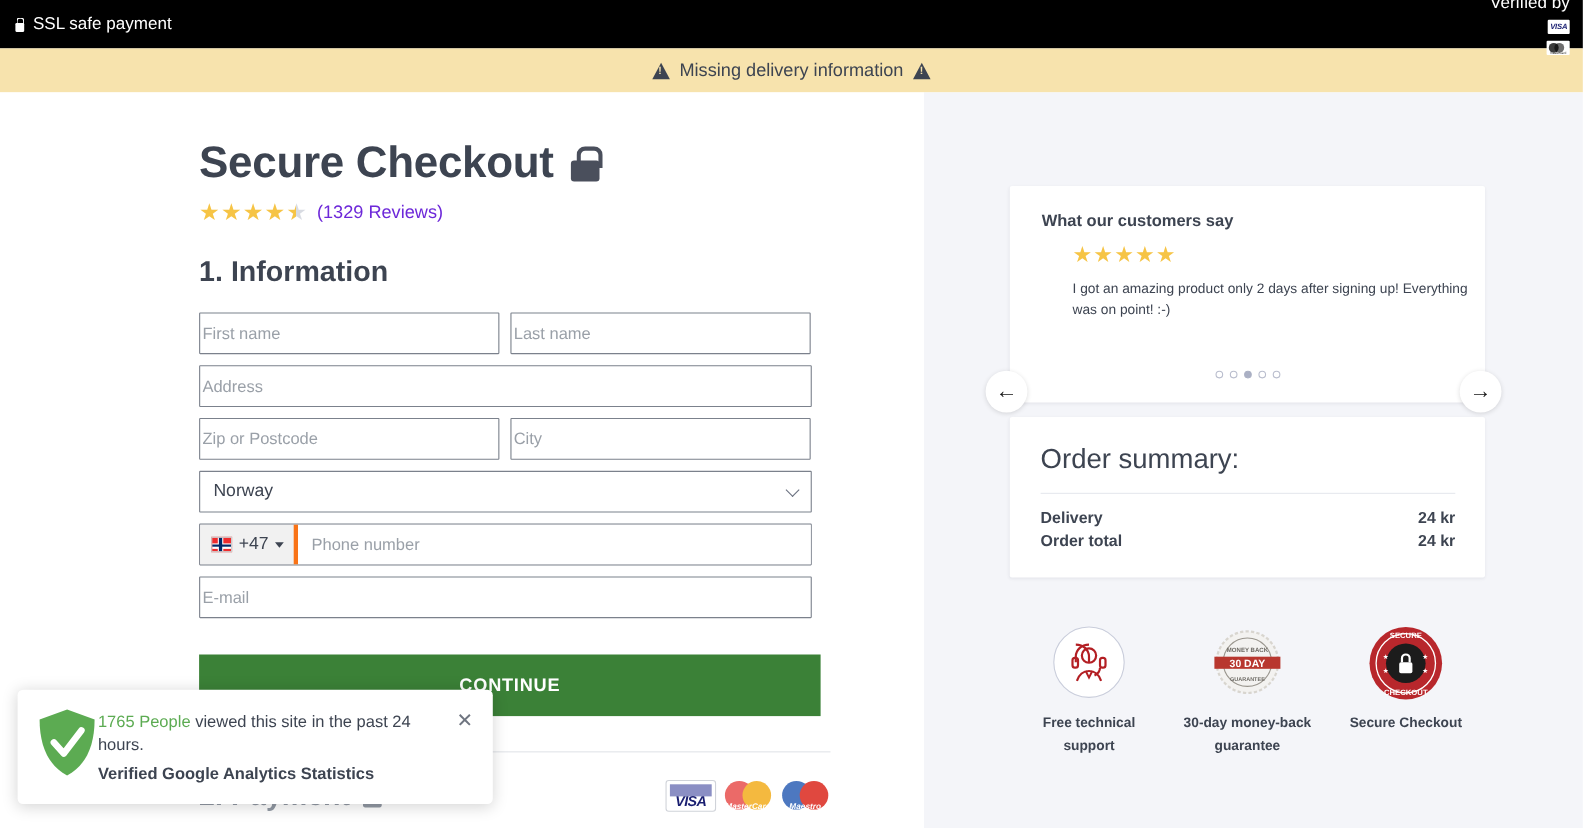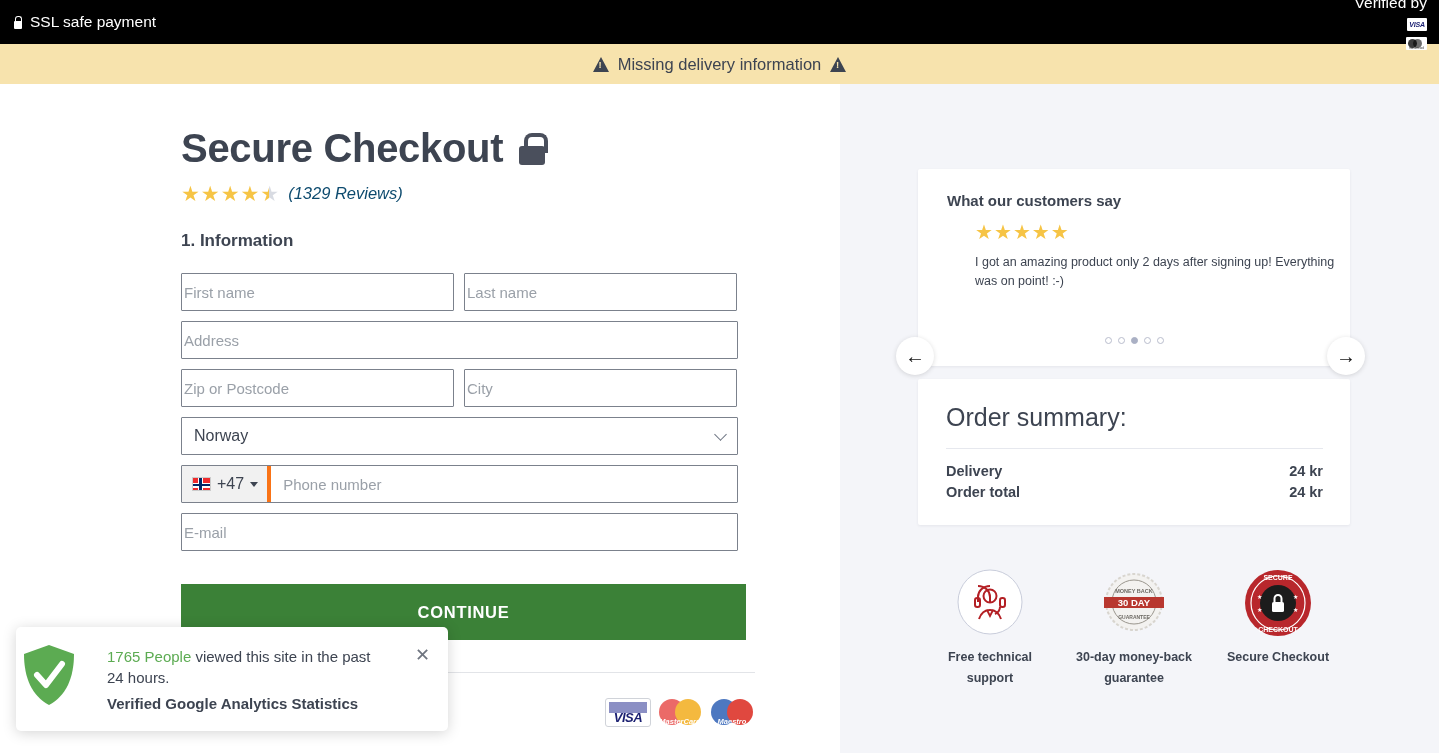--- a/index.html
+++ b/index.html
@@ -86,24 +86,24 @@
     border:4.5px solid #4a4f5c; border-bottom:none; border-radius:8px 8px 0 0;
   }
 
   .rating-row { display:flex; align-items:center; gap:9px; margin-top:12px; }
   .stars { display:flex; gap:1px; font-size:20px; line-height:1; color:#f5c council; }
   .star { color:#f6c445; font-size:21px; line-height:1; }
   .star.half {
     background:linear-gradient(90deg,#f6c445 50%,#d8dbe2 50%);
     -webkit-background-clip:text; background-clip:text; color:transparent;
   }
-  .reviews-text { font-size:16.5px; color:#0c4a6e;font-style:italic; }
+  .reviews-text { font-size:16.5px; color:#6d28d9; }
 
   .section-title {
-    font-size:17px; font-weight:bold; color:#3d4451;
+    font-size:26px; font-weight:bold; color:#3d4451;
     margin:27px 0 0 0;
   }
 
   .form { margin-top:22px; width:557px; }
   .row { display:flex; gap:10px; margin-bottom:10px; }
   .field {
     height:38px; border:1px solid #7b818c; background:#fff;
     font-size:15px; color:#3d4451; padding:0 2px;
     font-family:"Liberation Sans", sans-serif; width:100%;
     outline:none; border-radius:1px;
@@ -206,21 +206,21 @@
   .card-mc .cap, .card-maestro .cap {
     position:absolute; bottom:1px; left:0; right:0; text-align:center;
     font-size:7.5px; font-weight:bold; font-style:italic; color:#fff; z-index:3;
   }
 
   
   .toast {
     position:absolute; left:16px; bottom:35px; width:432px;
     background:#fff; border-radius:5px;
     box-shadow:0 2px 14px rgba(0,0,0,0.17);
-    padding:17px 16px 19px 6px; display:flex; gap:31px; align-items:flex-start;
+    padding:17px 16px 19px 18px; display:flex; gap:1px; align-items:flex-start;
     z-index:20;
   }
   .shield {
     width:54px; height:62px; flex:none; position:relative;
   }
   .shield svg { display:block; }
   .toast-body { flex:1; padding-top:2px; }
   .toast-line1 { font-size:15px; line-height:1.45; color:#3d4451; }
   .toast-count { color:#5cab52; }
   .toast-line2 { font-size:15px; font-weight:bold; color:#3d4451; margin-top:6px; }

